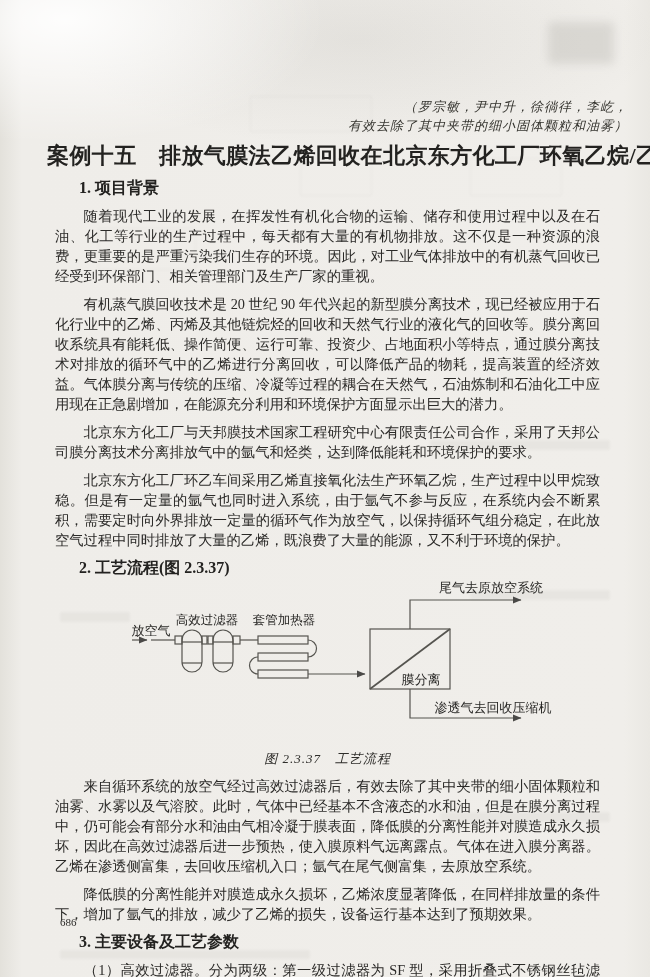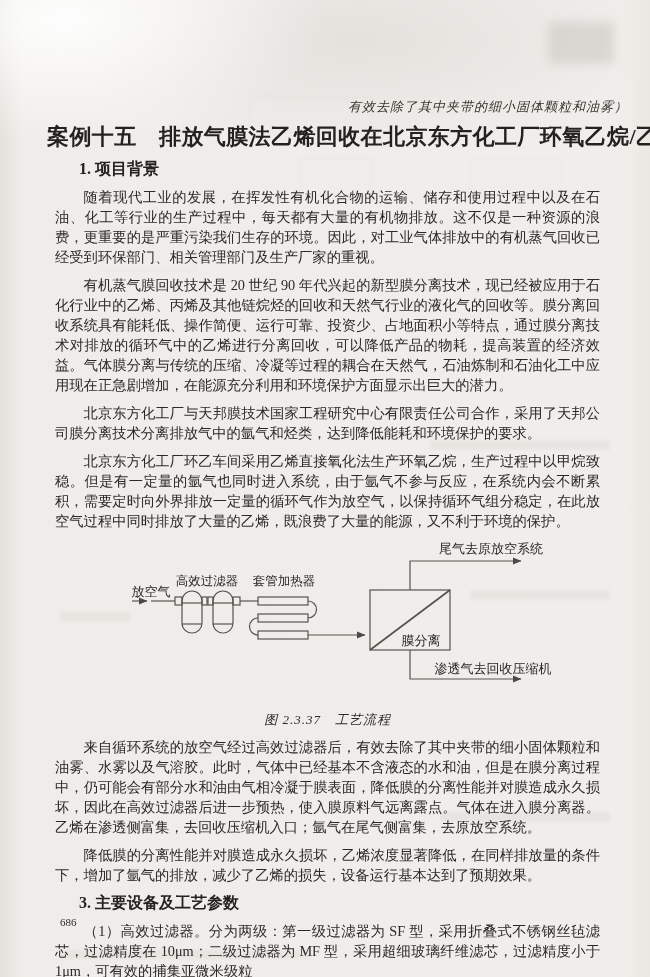--- a/index.html
+++ b/index.html
@@ -70,31 +70,33 @@
   <div class="ghost g-box" style="left:470px;top:158px;width:90px;height:36px;"></div>
   <div class="ghost g-line" style="left:430px;top:440px;width:180px;height:10px;"></div>
   <div class="ghost g-line" style="left:60px;top:612px;width:70px;height:10px;"></div>
   <div class="ghost g-line" style="left:470px;top:590px;width:140px;height:10px;"></div>
   <div class="ghost g-line" style="left:440px;top:812px;width:170px;height:10px;"></div>
   <div class="ghost g-line" style="left:60px;top:950px;width:250px;height:9px;"></div>
 
   <div class="content">
 
     <div class="authors">
+      <div>（罗宗敏，尹中升，徐徜徉，李屹，</div>
       <div>有效去除了其中夹带的细小固体颗粒和油雾）</div>
     </div>
 
     <div class="title">案例十五　排放气膜法乙烯回收在北京东方化工厂环氧乙烷/乙二醇生产的应用</div>
 
     <div class="sec-heading">1. 项目背景</div>
     <p class="body">随着现代工业的发展，在挥发性有机化合物的运输、储存和使用过程中以及在石油、化工等行业的生产过程中，每天都有大量的有机物排放。这不仅是一种资源的浪费，更重要的是严重污染我们生存的环境。因此，对工业气体排放中的有机蒸气回收已经受到环保部门、相关管理部门及生产厂家的重视。</p>
     <p class="body">有机蒸气膜回收技术是 20 世纪 90 年代兴起的新型膜分离技术，现已经被应用于石化行业中的乙烯、丙烯及其他链烷烃的回收和天然气行业的液化气的回收等。膜分离回收系统具有能耗低、操作简便、运行可靠、投资少、占地面积小等特点，通过膜分离技术对排放的循环气中的乙烯进行分离回收，可以降低产品的物耗，提高装置的经济效益。气体膜分离与传统的压缩、冷凝等过程的耦合在天然气，石油炼制和石油化工中应用现在正急剧增加，在能源充分利用和环境保护方面显示出巨大的潜力。</p>
     <p class="body">北京东方化工厂与天邦膜技术国家工程研究中心有限责任公司合作，采用了天邦公司膜分离技术分离排放气中的氩气和烃类，达到降低能耗和环境保护的要求。</p>
     <p class="body">北京东方化工厂环乙车间采用乙烯直接氧化法生产环氧乙烷，生产过程中以甲烷致稳。但是有一定量的氩气也同时进入系统，由于氩气不参与反应，在系统内会不断累积，需要定时向外界排放一定量的循环气作为放空气，以保持循环气组分稳定，在此放空气过程中同时排放了大量的乙烯，既浪费了大量的能源，又不利于环境的保护。</p>
 
+    <div class="sec-heading">2. 工艺流程(图 2.3.37)</div>
 
     <div class="diagram">
       <svg width="561" height="152" viewBox="0 0 561 152">
         <defs>
           <marker id="arr" viewBox="0 0 10 10" refX="8.5" refY="5" markerWidth="8" markerHeight="8" orient="auto">
             <path d="M0,1.2 L9,5 L0,8.8 z" fill="#4a4947"></path>
           </marker>
         </defs>
 
         <g stroke="#55544f" stroke-width="1.2" fill="none">

